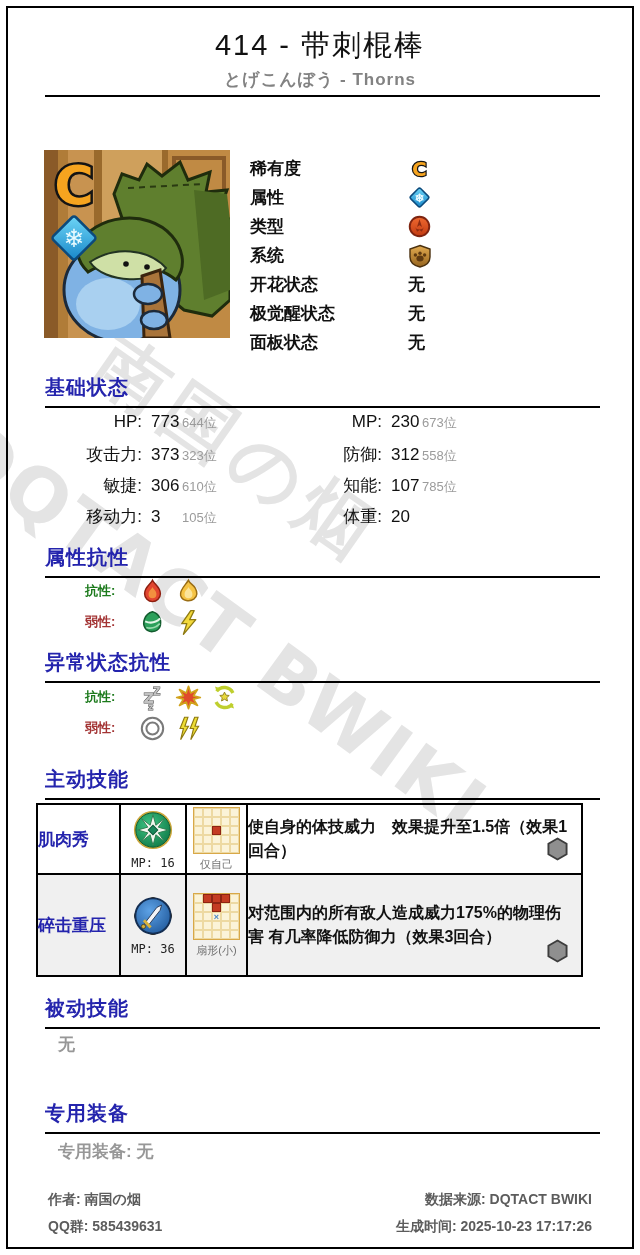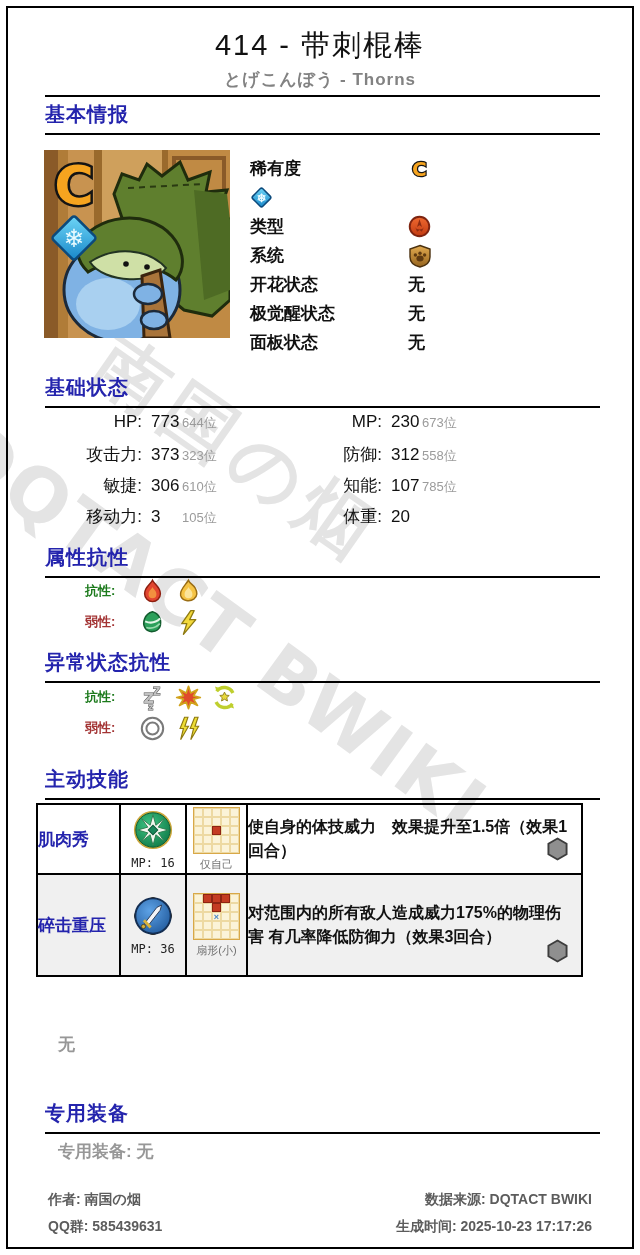--- a/index.html
+++ b/index.html
@@ -93,21 +93,20 @@
 
   <div class="wm" id="wm1">南国の烟</div>
   <div class="wm" id="wm2">DQTACT BWIKI</div>
 
   <div class="content">
 
     <div class="title">414 - 带刺棍棒</div>
     <div class="subtitle">とげこんぼう - Thorns</div>
     <div class="divider" style="top:95px"></div>
 
-    <div class="sec-h" style="top:101px">基本情报</div>
 
     <div id="monster-img">
       <svg viewBox="0 0 186 188" width="186" height="188">
         <rect width="186" height="188" fill="#caa05a"></rect>
         <rect x="0" width="14" height="188" fill="#8a5a28"></rect>
         <rect x="14" width="10" height="188" fill="#b07c38"></rect>
         <rect x="24" width="26" height="188" fill="#c89350"></rect>
         <rect x="50" width="8" height="188" fill="#9a6a2c"></rect>
         <rect x="58" width="60" height="188" fill="#cfa05c"></rect>
         <rect x="118" width="6" height="188" fill="#9a6a2c"></rect>
@@ -136,20 +135,21 @@
     <div id="info-rows">
       <div class="info-row">
         <span class="info-label">稀有度</span>
         <span class="info-value">
           <svg width="23" height="23" viewBox="0 0 24 24">
               <text x="12" y="19.5" text-anchor="middle" font-size="21" font-weight="bold" fill="#f6a41f" stroke="#141414" stroke-width="2.6" paint-order="stroke" font-family="DejaVu Sans, sans-serif">C</text>
             </svg>
         </span>
       </div>
       <div class="info-row">
+        <span class="info-label">属性</span>
         <span class="info-value">
           <svg width="23" height="23" viewBox="0 0 24 24">
               <rect x="4.6" y="4.6" width="14.8" height="14.8" rx="2" transform="rotate(45 12 12)" fill="url(#iceg)" stroke="#0c4a7c" stroke-width="1.6"></rect>
               <text x="12" y="16.5" text-anchor="middle" font-size="12" fill="#eafaff">❄</text>
             </svg>
         </span>
       </div>
       <div class="info-row">
         <span class="info-value" style="width:158px">
             <span class="info-label">类型</span>
@@ -423,20 +423,21 @@
           <span class="hexagon">
             <svg width="21" height="24" viewBox="0 0 22 25">
                   <polygon points="11,1.5 20.5,7 20.5,18 11,23.5 1.5,18 1.5,7" fill="#8f8f8f" stroke="#3d3d3d" stroke-width="2"></polygon>
                 </svg>
           </span>
         </td>
       </tr>
     </tbody>
       </table>
 
+    <div class="sec-h" style="top:995px">被动技能</div>
     <div class="muted-line" style="top:1033px">无</div>
 
     <div class="sec-h" style="top:1100px">专用装备</div>
     <div class="muted-line" style="top:1140px">专用装备: 无</div>
 
     <div class="footer-row" id="footer-row-1">
       <span>作者: 南国の烟</span>
       <span>数据来源: DQTACT BWIKI</span>
     </div>
     <div class="footer-row" id="footer-row-2">

